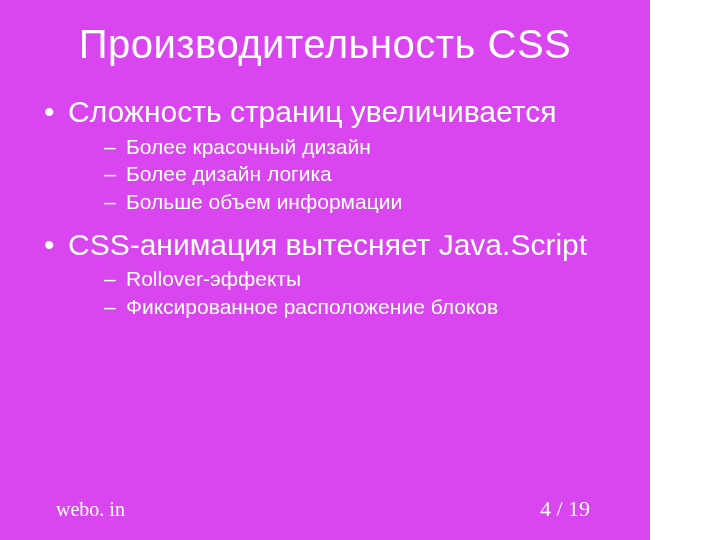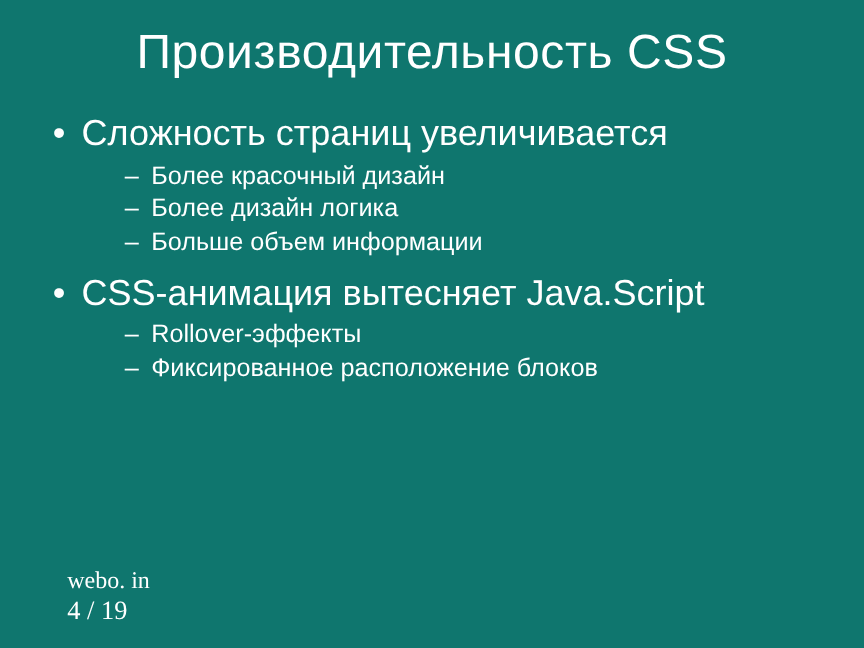--- a/index.html
+++ b/index.html
@@ -3,23 +3,23 @@
 <meta charset="utf-8">
 <style>
   html, body {
     margin: 0;
     padding: 0;
     width: 720px;
     height: 540px;
     overflow: hidden;
   }
   .slide {
-    width: 720px;
+    width: 650px;
     height: 540px;
-    background: #0f766e;
+    background: #d946ef;
     color: #ffffff;
     font-family: Arial, "Helvetica Neue", Helvetica, sans-serif;
     position: relative;
     box-sizing: border-box;
   }
   .title {
     text-align: center;
     font-size: 40px;
     font-weight: 400;
     padding-top: 22px;
@@ -69,21 +69,20 @@
   .footer {
     position: absolute;
     left: 0;
     right: 0;
     bottom: 18px;
     padding-left: 56px;
     padding-right: 60px;
     display: flex;
     justify-content: space-between;
     align-items: baseline;
-    flex-direction: column;
   }
   .footer-left {
     font-family: Georgia, "Times New Roman", serif;
     font-size: 20px;
     color: #ffffff;
   }
   .footer-right {
     font-family: Georgia, "Times New Roman", serif;
     font-size: 22px;
     color: #ffffff;

